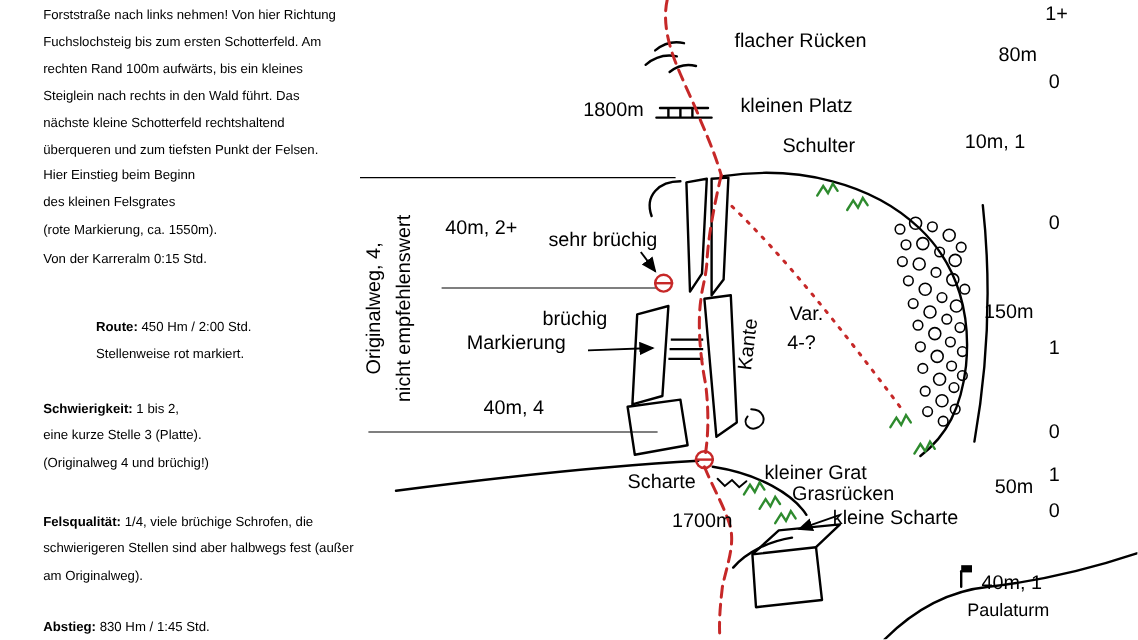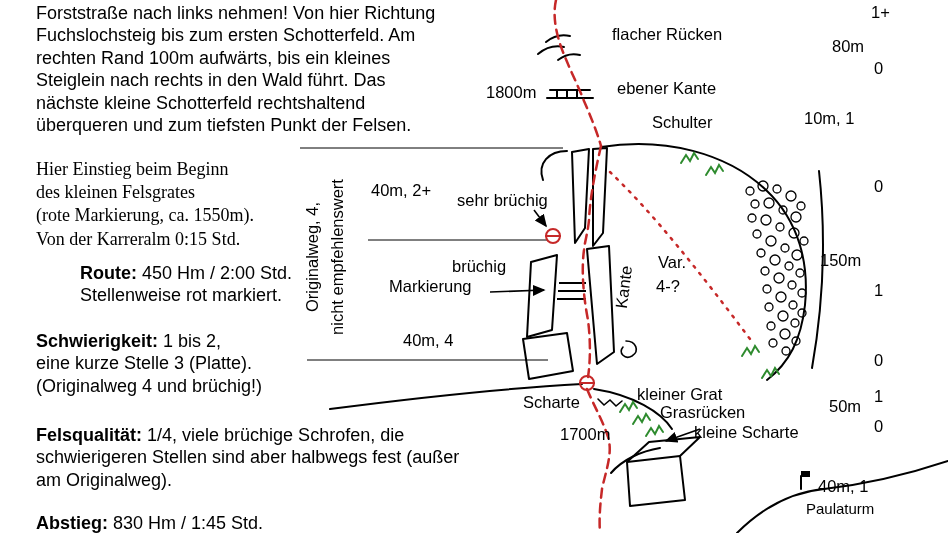--- a/index.html
+++ b/index.html
@@ -1,18 +1,18 @@
 <!DOCTYPE html>
 <html><head>
 <meta charset="utf-8">
 <style>
   html,body{margin:0;padding:0;background:#fff;}
   .page{position:relative;width:948px;height:533px;background:#ffffff;overflow:hidden;
         font-family:"Liberation Sans", sans-serif;color:#000;}
-  .txt{position:absolute;white-space:pre-line;font-size:18px;line-height:22.4px;}
+  .txt{position:absolute;white-space:pre-line;font-size:11px;line-height:22.4px;}
   .lbl{position:absolute;font-size:16.5px;white-space:nowrap;line-height:18px;}
   .small{font-size:15px;}
   .rotlbl{position:absolute;white-space:nowrap;font-size:16.5px;
           transform:translate(-50%,-50%) rotate(-90deg);}
   svg{position:absolute;left:0;top:0;}
   b{font-weight:bold;}
 </style>
 </head>
 <body>
 
@@ -142,37 +142,37 @@
       <path d="M646,436 l5,-8 4,6 4,-8 4,6"></path>
     </g>
   </svg>
 
   <div class="txt" style="left:36px;top:2px;width:470px;">Forststraße nach links nehmen! Von hier Richtung
 Fuchslochsteig bis zum ersten Schotterfeld. Am
 rechten Rand 100m aufwärts, bis ein kleines
 Steiglein nach rechts in den Wald führt. Das
 nächste kleine Schotterfeld rechtshaltend
 überqueren und zum tiefsten Punkt der Felsen.</div>
-  <div class="txt" style="left:36px;top:158px;width:300px;line-height:23.2px;font-family:Liberation Serif, serif;">Hier Einstieg beim Beginn
+  <div class="txt" style="left:36px;top:135px;width:300px;line-height:23.2px;">Hier Einstieg beim Beginn
 des kleinen Felsgrates
 (rote Markierung, ca. 1550m).
 Von der Karreralm 0:15 Std.</div>
   <div class="txt" style="left:36px;top:262px;width:330px;margin-left:44px;"><b>Route:</b> <span>450 Hm / 2:00 Std.
 Stellenweise rot markiert.</span></div>
   <div class="txt" style="left:36px;top:330px;width:330px;"><b>Schwierigkeit:</b> <span>1 bis 2,
 eine kurze Stelle 3 (Platte).
 (Originalweg 4 und brüchig!)</span></div>
   <div class="txt" style="left:36px;top:424px;width:480px;"><b>Felsqualität:</b> <span>1/4, viele brüchige Schrofen, die
 schwierigeren Stellen sind aber halbwegs fest (außer
 am Originalweg).</span></div>
   <div class="txt" style="left:36px;top:512px;width:330px;"><b>Abstieg:</b> <span>830 Hm / 1:45 Std.</span></div>
 
   <div class="lbl" style="left:612px;top:25px;">flacher Rücken</div>
   <div class="lbl" style="left:486px;top:83px;">1800m</div>
-  <div class="lbl" style="left:617px;top:79px;">ebener Kante</div>
+  <div class="lbl" style="left:617px;top:79px;">kleinen Platz</div>
   <div class="lbl" style="left:652px;top:113px;">Schulter</div>
   <div class="lbl" style="left:371px;top:181px;">40m, 2+</div>
   <div class="lbl" style="left:457px;top:191px;">sehr brüchig</div>
   <div class="rotlbl" style="left:312px;top:257px;">Originalweg, 4,</div>
   <div class="rotlbl" style="left:337px;top:257px;">nicht empfehlenswert</div>
   <div class="lbl" style="left:452px;top:257px;">brüchig</div>
   <div class="lbl" style="left:389px;top:277px;">Markierung</div>
   <div class="rotlbl" style="left:624px;top:287px;transform:translate(-50%,-50%) rotate(-83deg);">Kante</div>
   <div class="lbl" style="left:658px;top:253px;">Var.</div>
   <div class="lbl" style="left:656px;top:277px;">4-?</div>

